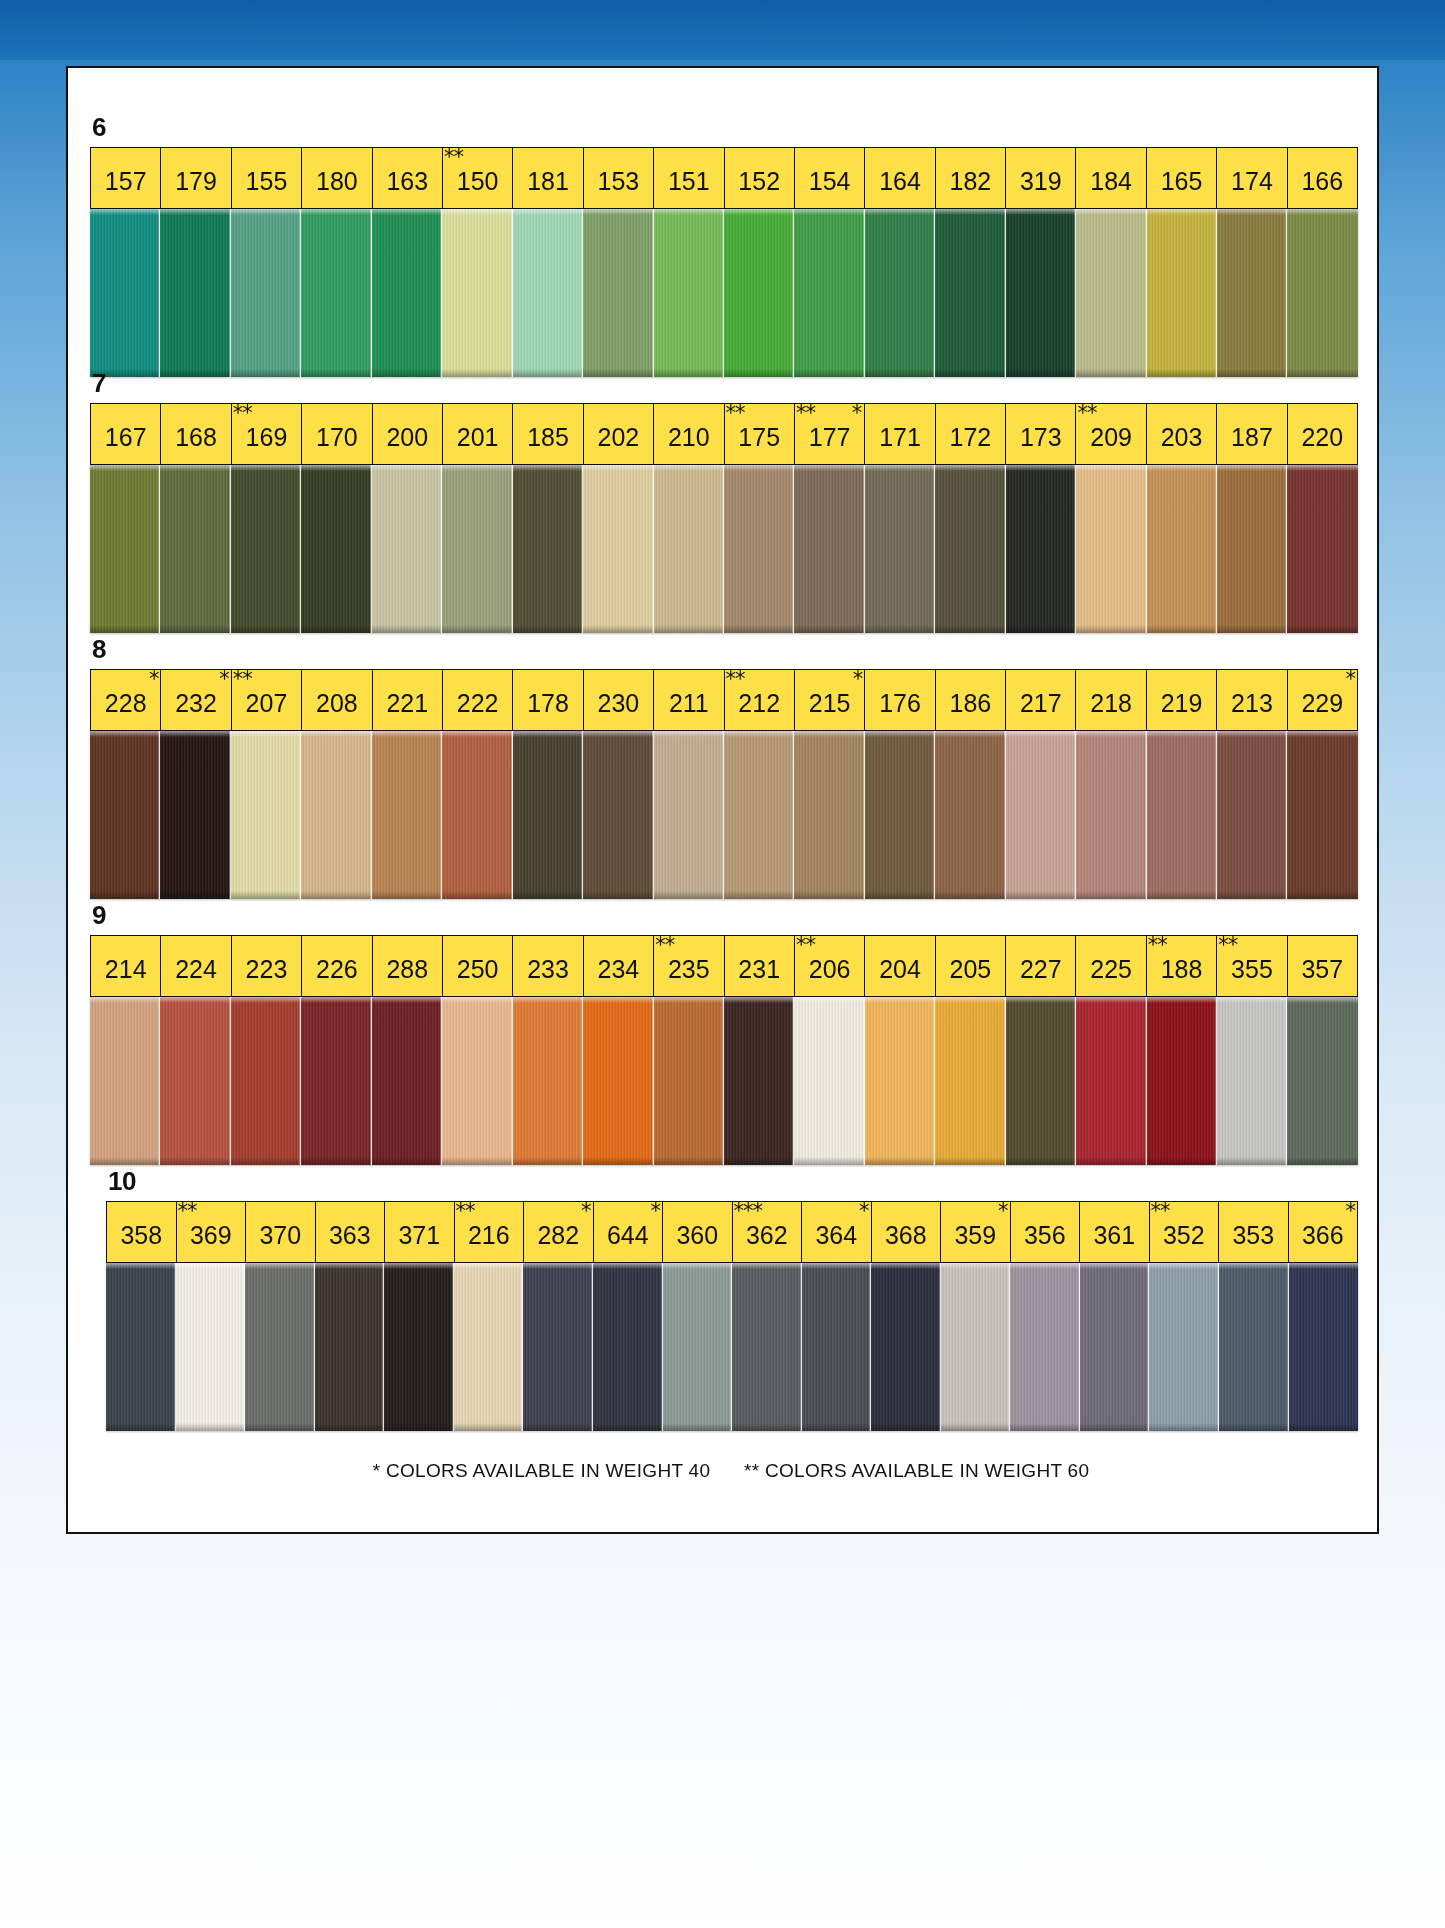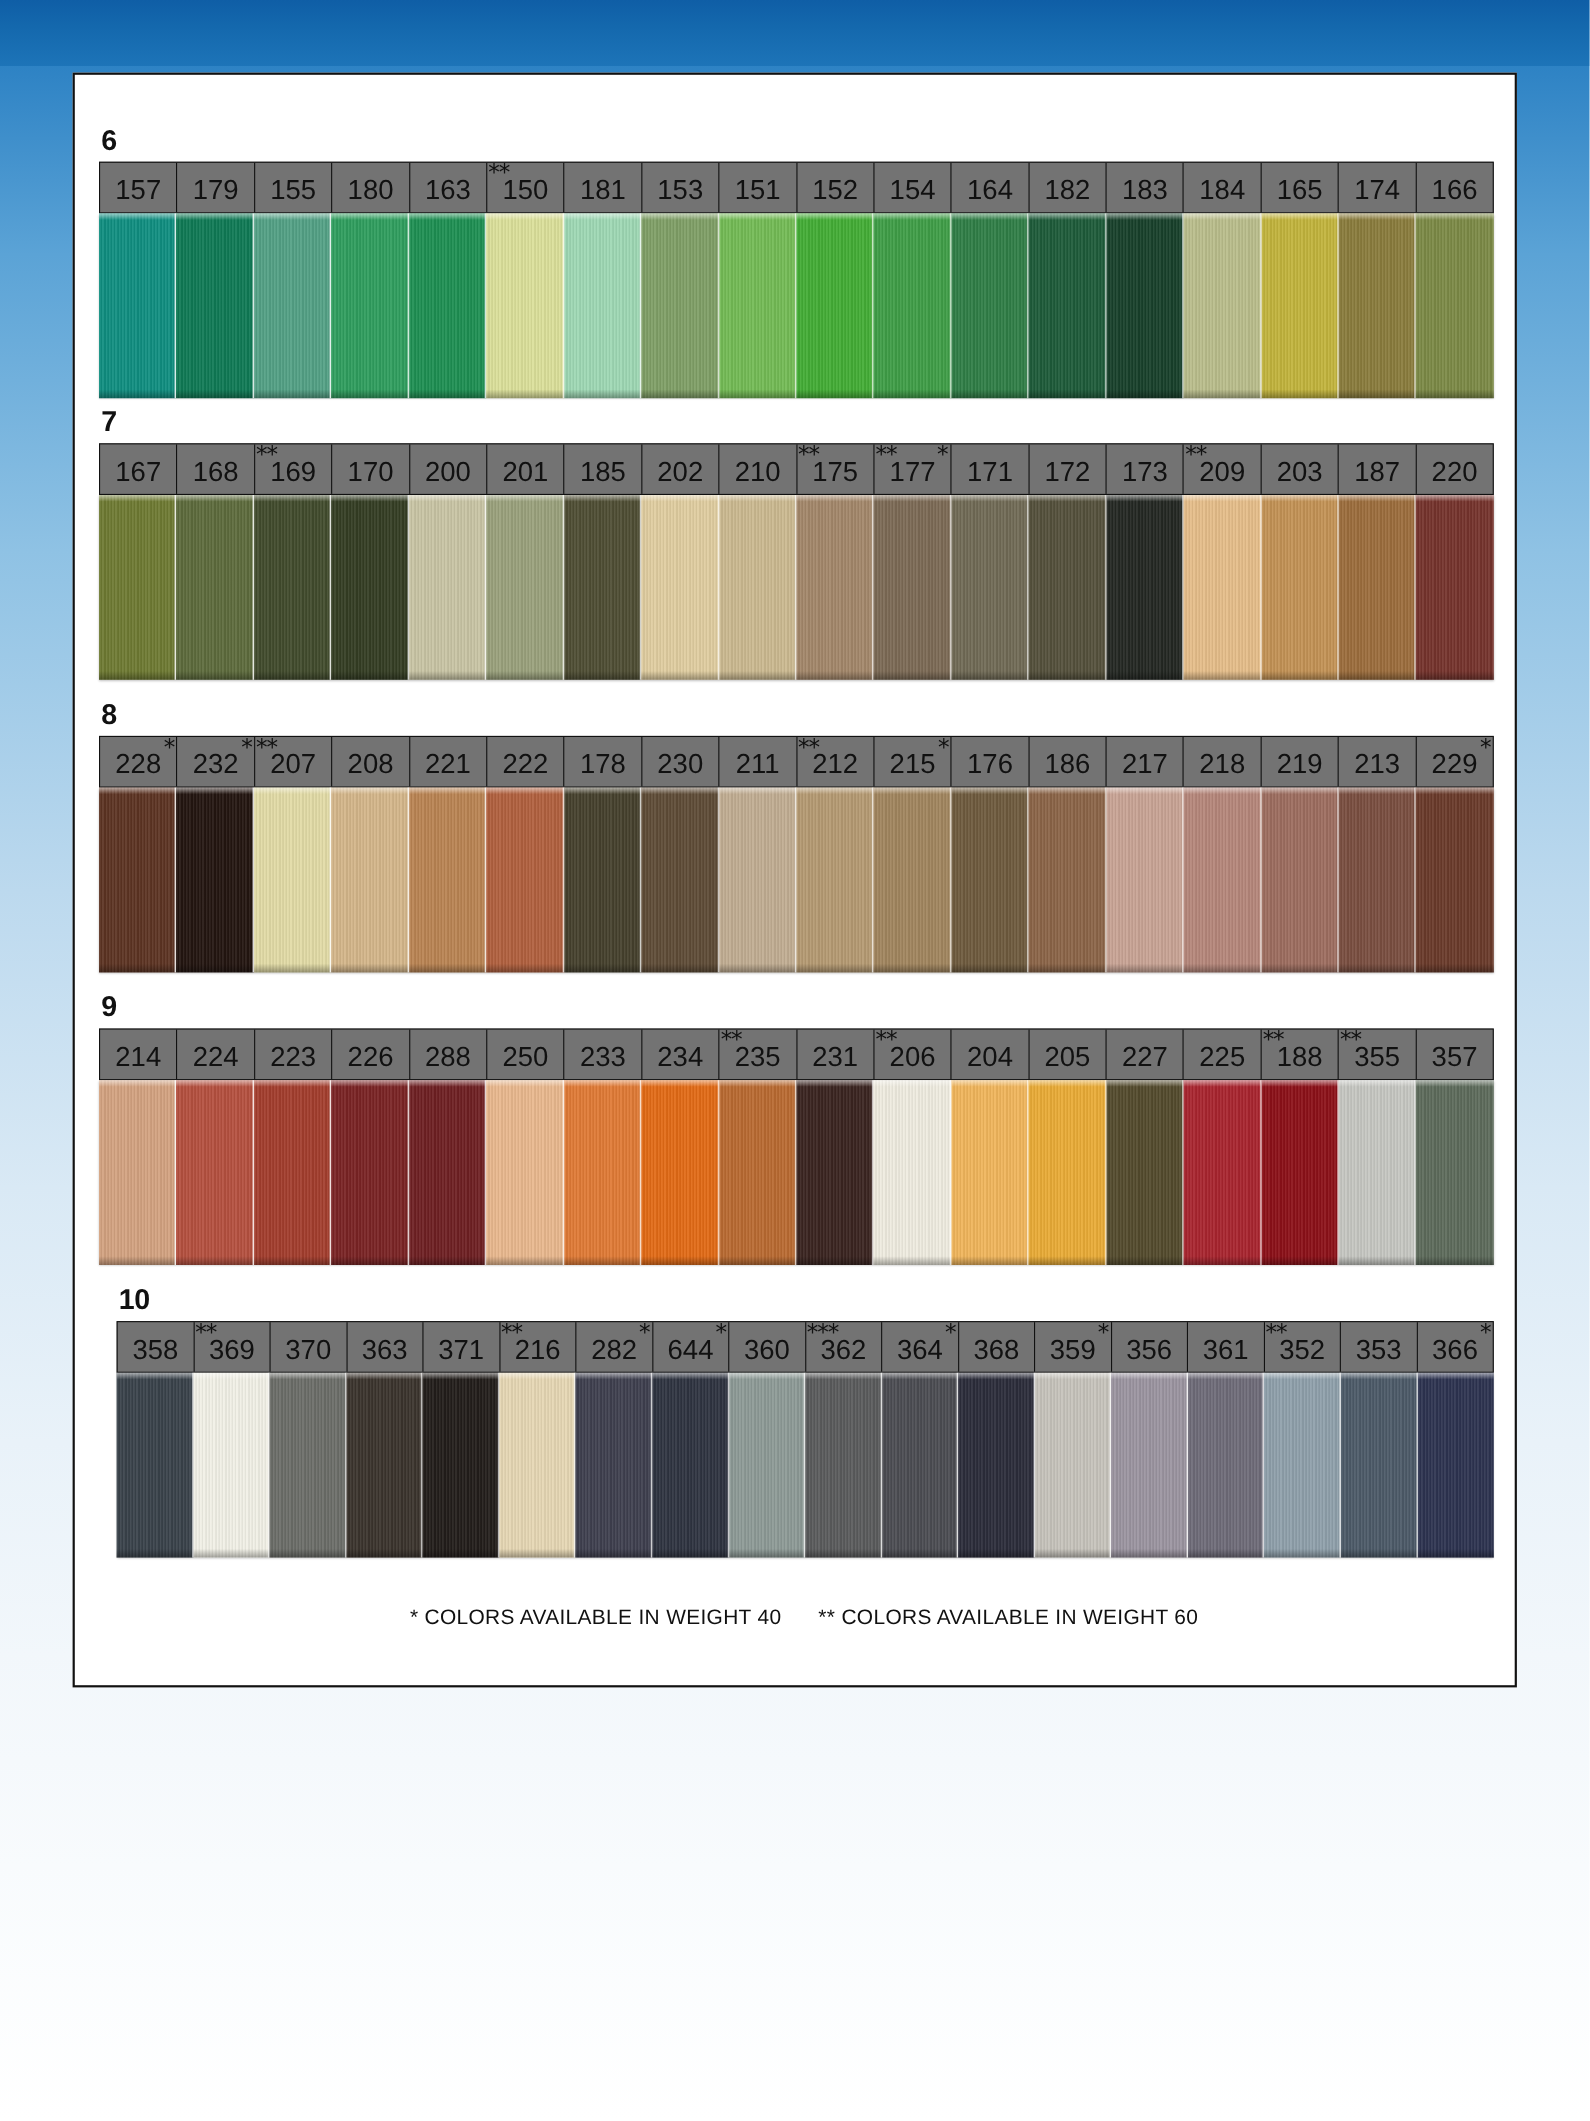--- a/index.html
+++ b/index.html
@@ -40,22 +40,22 @@
     font-size:26px;
     color:#111;
     line-height:1;
     margin-bottom:7px;
     padding-left:2px;
     letter-spacing:-0.5px;
   }
   .labels{
     display:flex;
     border:1.6px solid #111;
-    background:#737373;
-    height:47px;
+    background:#fde047;
+    height:62px;
   }
   .labels .cell{
     flex:1 1 0;
     border-right:1.6px solid #111;
     position:relative;
     display:flex;
     align-items:center;
     justify-content:center;
     font-size:25px;
     color:#111;
@@ -164,21 +164,21 @@
           <div class="cell">
             <span class="num">154</span>
           </div>
           <div class="cell">
             <span class="num">164</span>
           </div>
           <div class="cell">
             <span class="num">182</span>
           </div>
           <div class="cell">
-            <span class="num">183</span>
+            <span class="num">319</span>
           </div>
           <div class="cell">
             <span class="num">184</span>
           </div>
           <div class="cell">
             <span class="num">165</span>
           </div>
           <div class="cell">
             <span class="num">174</span>
           </div>

